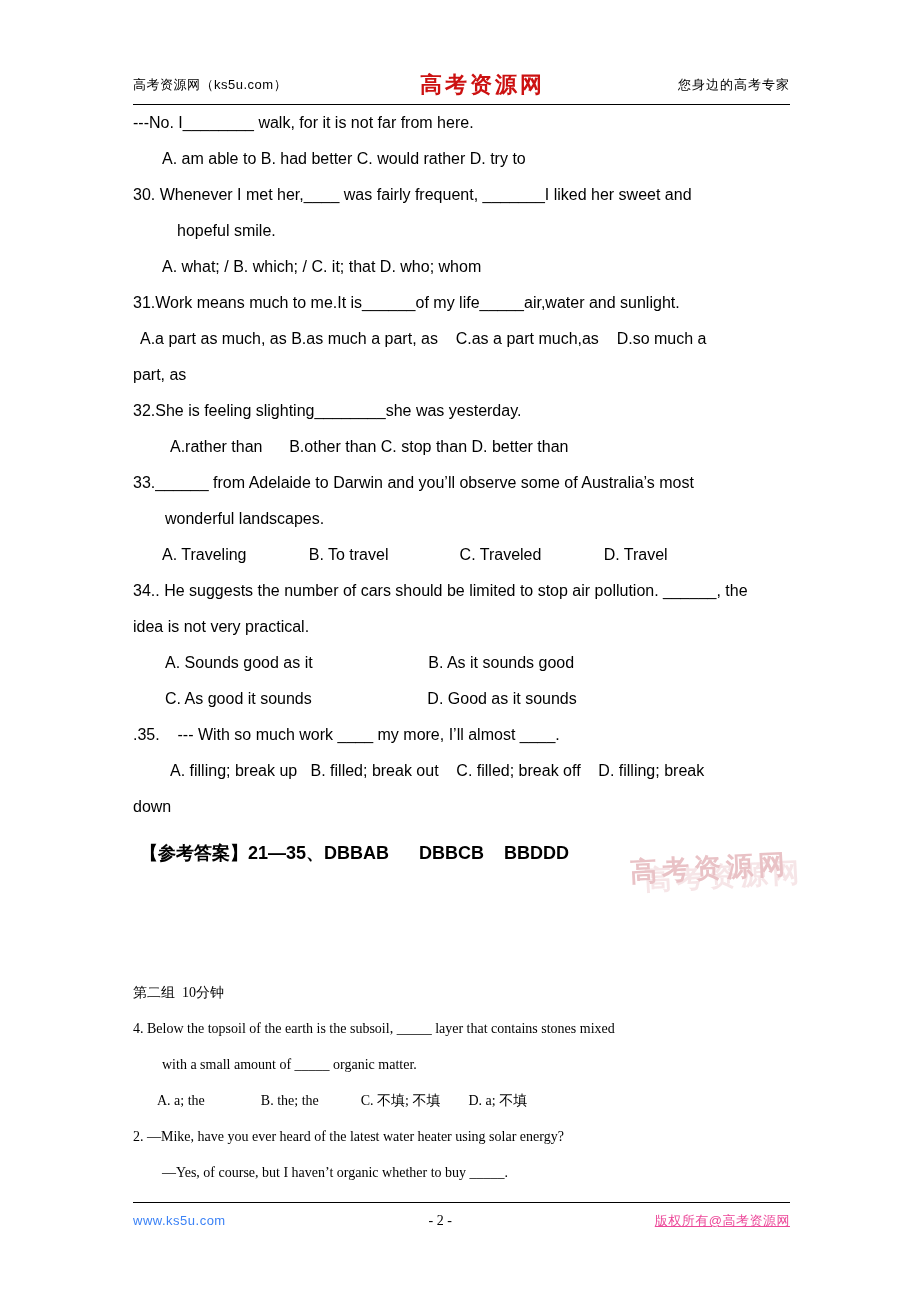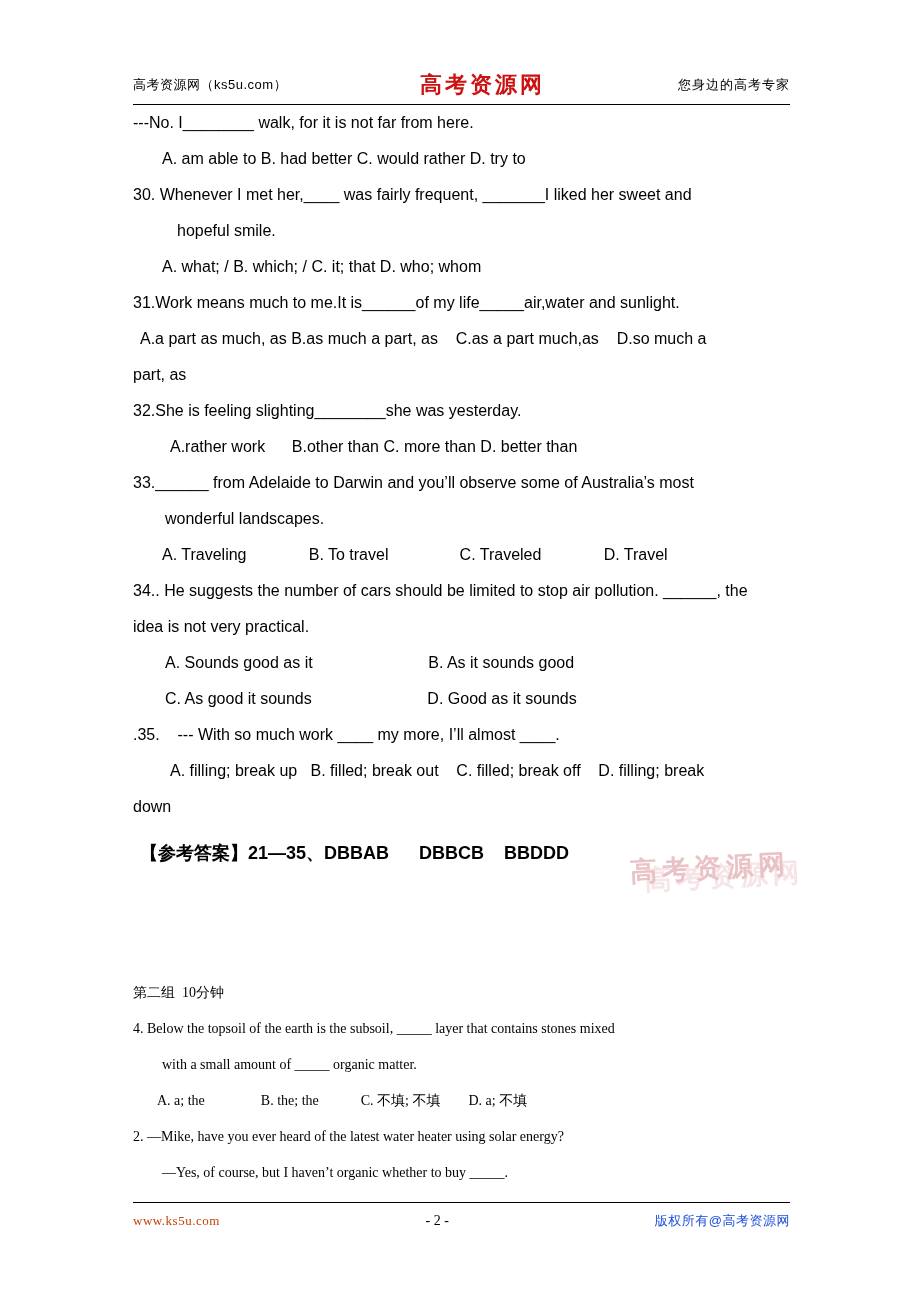--- a/index.html
+++ b/index.html
@@ -61,21 +61,21 @@
   <main class="content">
       <div class="line sans" style="padding-left: 0px;">---No. I________ walk, for it is not far from here.</div>
       <div class="line sans" style="padding-left: 29px;">A. am able to B. had better C. would rather D. try to</div>
       <div class="line sans" style="padding-left: 0px;">30. Whenever I met her,____ was fairly frequent, _______I liked her sweet and</div>
       <div class="line sans" style="padding-left: 0px; margin-left: 44px;">hopeful smile.</div>
       <div class="line sans" style="padding-left: 29px;">A. what; / B. which; / C. it; that D. who; whom</div>
       <div class="line sans" style="padding-left: 0px;">31.Work means much to me.It is______of my life_____air,water and sunlight.</div>
       <div class="line sans" style="padding-left: 7px;">A.a part as much, as B.as much a part, as    C.as a part much,as    D.so much a</div>
       <div class="line sans" style="padding-left: 0px;">part, as</div>
       <div class="line sans" style="padding-left: 0px;">32.She is feeling slighting________she was yesterday.</div>
-      <div class="line sans" style="padding-left: 37px;">A.rather work      B.other than C. more than D. better than</div>
+      <div class="line sans" style="padding-left: 37px;">A.rather than      B.other than C. stop than D. better than</div>
       <div class="line sans" style="padding-left: 0px;">33.______ from Adelaide to Darwin and you’ll observe some of Australia’s most</div>
       <div class="line sans" style="padding-left: 32px;">wonderful landscapes.</div>
       <div class="line sans" style="padding-left: 29px;">A. Traveling              B. To travel                C. Traveled              D. Travel</div>
       <div class="line sans" style="padding-left: 0px;">34.. He suggests the number of cars should be limited to stop air pollution. ______, the</div>
       <div class="line sans" style="padding-left: 0px;">idea is not very practical.</div>
       <div class="line sans" style="padding-left: 32px;">A. Sounds good as it                          B. As it sounds good</div>
       <div class="line sans" style="padding-left: 32px;">C. As good it sounds                          D. Good as it sounds</div>
       <div class="line sans" style="padding-left: 0px;">.35.    --- With so much work ____ my more, I’ll almost ____.</div>
       <div class="line sans" style="padding-left: 37px;">A. filling; break up   B. filled; break out    C. filled; break off    D. filling; break</div>
       <div class="line sans" style="padding-left: 0px;">down</div>
@@ -84,18 +84,18 @@
       <div class="line serif" style="padding-left: 0px;">4. Below the topsoil of the earth is the subsoil, _____ layer that contains stones mixed</div>
       <div class="line serif" style="padding-left: 29px;">with a small amount of _____ organic matter.</div>
       <div class="line serif" style="padding-left: 24px;">A. a; the                B. the; the            C. 不填; 不填        D. a; 不填</div>
       <div class="line serif" style="padding-left: 0px;">2. —Mike, have you ever heard of the latest water heater using solar energy?</div>
       <div class="line serif" style="padding-left: 29px;">—Yes, of course, but I haven’t organic whether to buy _____.</div>
     </main>
 
   <div class="watermark" style="color: rgb(231, 188, 192);">高考资源网</div>
 
   <footer class="footer">
-    <span class="f-left" style="color: #c2410c; font-family: Liberation Serif, serif;">www.ks5u.com</span>
+    <span class="f-left" style="color: #3b82f6;">www.ks5u.com</span>
     <span class="f-center">- 2 -</span>
-    <span class="f-right" style="color: #1d4ed8;">版权所有@高考资源网</span>
+    <span class="f-right" style="color: #ec4899; text-decoration: underline;">版权所有@高考资源网</span>
   </footer>
 
 </div>
 
 </body></html>

